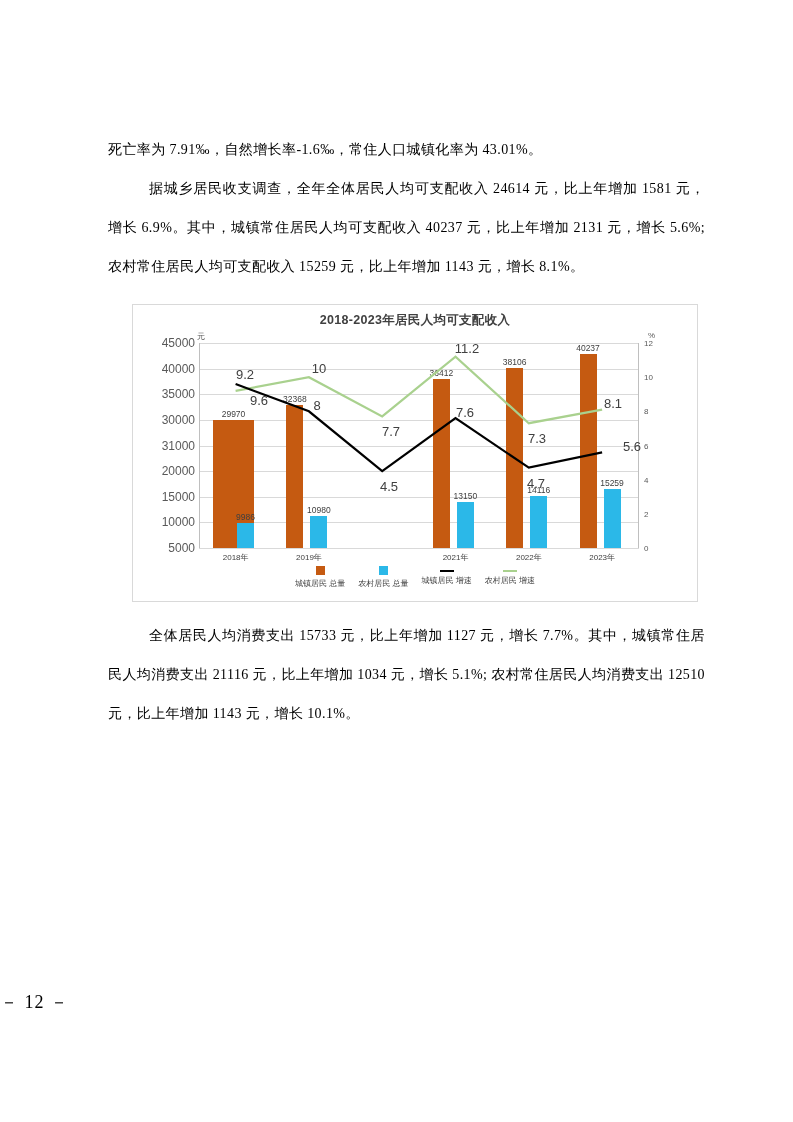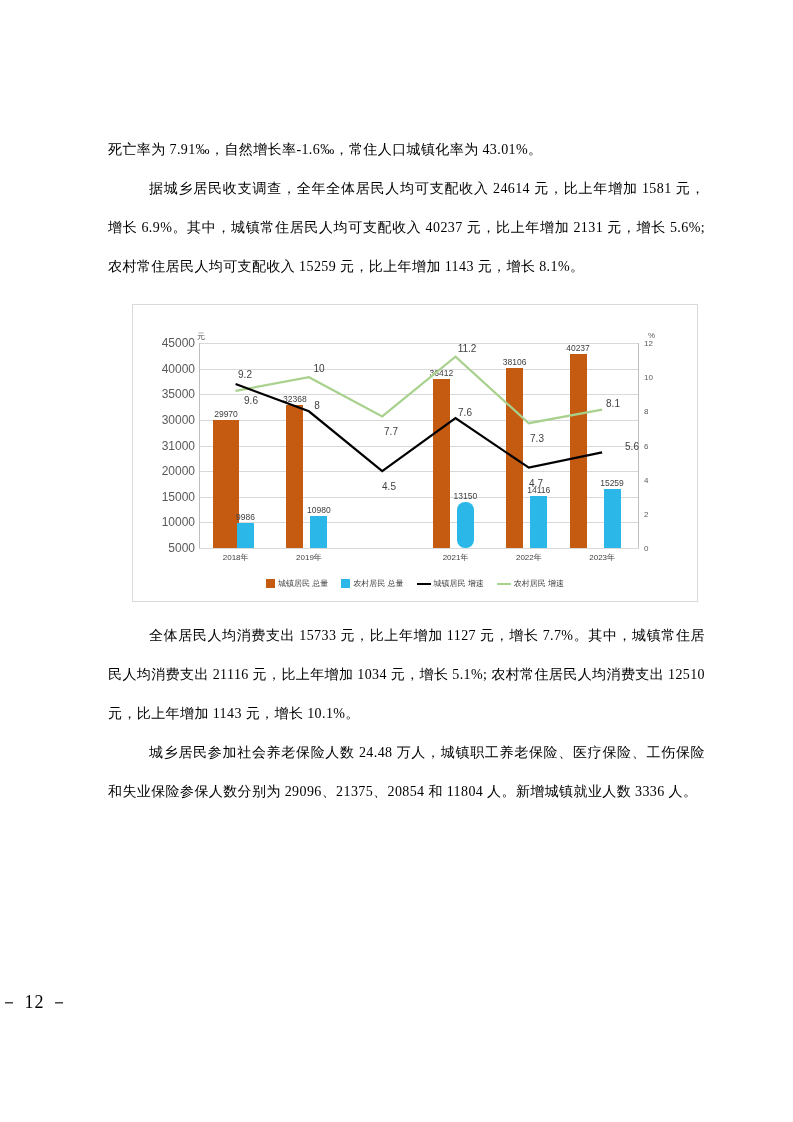--- a/index.html
+++ b/index.html
@@ -133,21 +133,21 @@
     top: 100%;
     left: 50%;
     transform: translateX(-50%);
     margin-top: 4px;
     font-size: 8px;
     color: #404040;
     white-space: nowrap;
   }
   .pt-label {
     position: absolute;
-    font-size: 10px;
+    font-size: 13px;
     color: #404040;
     white-space: nowrap;
     transform: translate(-50%, -50%);
   }
   svg.lines {
     position: absolute;
     left: 0; top: 0;
     width: 100%; height: 100%;
     overflow: visible;
   }
@@ -161,20 +161,21 @@
     align-items: center;
     gap: 13px;
     font-size: 8px;
     color: #404040;
   }
   .legend .item {
     display: flex;
     align-items: center;
     gap: 3px;
     white-space: nowrap;
+    flex-direction: column;
   }
   .swatch-box { width: 9px; height: 9px; display: inline-block; }
   .swatch-line { width: 14px; height: 2px; display: inline-block; }
   .footer {
     position: absolute;
     left: 0;
     bottom: 108px;
     width: 100%;
     text-align: left;
     font-size: 18px;
@@ -184,20 +185,21 @@
 </head>
 <body>
 
 <div class="page">
 
   <p class="para">死亡率为 7.91‰，自然增长率-1.6‰，常住人口城镇化率为 43.01%。</p>
 
   <p class="para indent">据城乡居民收支调查，全年全体居民人均可支配收入 24614 元，比上年增加 1581 元，增长 6.9%。其中，城镇常住居民人均可支配收入 40237 元，比上年增加 2131 元，增长 5.6%; 农村常住居民人均可支配收入 15259 元，比上年增加 1143 元，增长 8.1%。</p>
 
   <div class="chart-wrap">
+    <div class="chart-title">2018-2023年居民人均可支配收入</div>
     <div class="axis-unit-left">元</div>
     <div class="axis-unit-right">%</div>
 
     <div class="plot">
 
       <div class="gridline" style="top:0px;"></div>
       <div class="ytick" style="top:0px;">45000</div>
       <div class="gridline" style="top:25.6px;"></div>
       <div class="ytick" style="top:25.6px;">40000</div>
       <div class="gridline" style="top:51.2px;"></div>
@@ -220,21 +222,21 @@
       <div class="ytick-r" style="top:68.3px;">8</div>
       <div class="ytick-r" style="top:102.5px;">6</div>
       <div class="ytick-r" style="top:136.7px;">4</div>
       <div class="ytick-r" style="top:170.8px;">2</div>
       <div class="ytick-r" style="top:205px;">0</div>
 
       <div class="axis-v" style="left:0;"></div>
       <div class="axis-v" style="right:0;"></div>
 
       <div class="group" style="left:0px; width:73.3px;">
-        <div class="bar urban" style="left:14px; width:26px; height:128.0px;">
+        <div class="bar urban" style="left:14px; width:41px; height:128.0px;">
           <div class="bar-label">29970</div>
         </div>
         <div class="bar rural" style="left:38px; width:17px; height:25.5px;">
           <div class="bar-label">9986</div>
         </div>
         <div class="xlabel">2018年</div>
       </div>
 
       <div class="group" style="left:73.3px; width:73.3px;">
         <div class="bar urban" style="left:14px; width:17px; height:143.4px;">
@@ -244,59 +246,59 @@
           <div class="bar-label">10980</div>
         </div>
         <div class="xlabel">2019年</div>
       </div>
 
 
       <div class="group" style="left:219.9px; width:73.3px;">
         <div class="bar urban" style="left:14px; width:17px; height:169.3px;">
           <div class="bar-label">36412</div>
         </div>
-        <div class="bar rural" style="left:38px; width:17px; height:45.8px;border-radius:8px;">
+        <div class="bar rural" style="left:38px; width:17px; height:45.8px;">
           <div class="bar-label">13150</div>
         </div>
         <div class="xlabel">2021年</div>
       </div>
 
       <div class="group" style="left:293.2px; width:73.3px;">
         <div class="bar urban" style="left:14px; width:17px; height:180.2px;">
           <div class="bar-label">38106</div>
         </div>
         <div class="bar rural" style="left:38px; width:17px; height:52.0px;">
           <div class="bar-label">14116</div>
         </div>
         <div class="xlabel">2022年</div>
       </div>
 
       <div class="group" style="left:366.5px; width:73.3px;">
-        <div class="bar urban" style="left:4px; width:17px; height:193.9px;">
+        <div class="bar urban" style="left:14px; width:17px; height:193.9px;">
           <div class="bar-label">40237</div>
         </div>
         <div class="bar rural" style="left:38px; width:17px; height:59.3px;">
           <div class="bar-label">15259</div>
         </div>
         <div class="xlabel">2023年</div>
       </div>
 
       <svg class="lines" viewBox="0 0 440 205" preserveAspectRatio="none">
         <polyline fill="none" stroke="#A9D18E" stroke-width="2.2" points="36.6,47.8 109.9,34.2 183.2,73.4 256.5,13.7 329.8,80.2 403.1,66.6"></polyline>
         <polyline fill="none" stroke="#000000" stroke-width="2.2" points="36.6,41.0 109.9,68.3 183.2,128.1 256.5,75.1 329.8,124.7 403.1,109.3"></polyline>
       </svg>
 
       <div class="pt-label" style="left:46px; top:31px;">9.2</div>
       <div class="pt-label" style="left:120px; top:25px;">10</div>
       <div class="pt-label" style="left:192px; top:88px;">7.7</div>
       <div class="pt-label" style="left:268px; top:5px;">11.2</div>
       <div class="pt-label" style="left:338px; top:95px;">7.3</div>
       <div class="pt-label" style="left:414px; top:60px;">8.1</div>
 
-      <div class="pt-label" style="left:52px; top:57px;">9.6</div>
+      <div class="pt-label" style="left:60px; top:57px;">9.6</div>
       <div class="pt-label" style="left:118px; top:62px;">8</div>
       <div class="pt-label" style="left:190px; top:143px;">4.5</div>
       <div class="pt-label" style="left:266px; top:69px;">7.6</div>
       <div class="pt-label" style="left:337px; top:140px;">4.7</div>
       <div class="pt-label" style="left:412px; top:103px;padding-left:42px;">5.6</div>
     </div>
 
     <div class="legend">
       <span class="item">
         <span class="swatch-box" style="background:#C55A11;"></span>
@@ -312,16 +314,15 @@
       </span>
       <span class="item">
         <span class="swatch-line" style="background:#A9D18E;"></span>
         <span>农村居民 增速</span>
       </span>
     </div>
   </div>
 
   <p class="para indent">全体居民人均消费支出 15733 元，比上年增加 1127 元，增长 7.7%。其中，城镇常住居民人均消费支出 21116 元，比上年增加 1034 元，增长 5.1%; 农村常住居民人均消费支出 12510 元，比上年增加 1143 元，增长 10.1%。</p>
 
-  <p class="para indent">城乡居民参加社会养老保险人数 24.48 万人，城镇职工养老保险、医疗保险、工伤保险和失业保险参保人数分别为 29096、21375、20854 和 11804 人。新增城镇就业人数 3336 人。</p>
 
   <div class="footer">－ 12 －</div>
 </div>
 
 </body></html>

